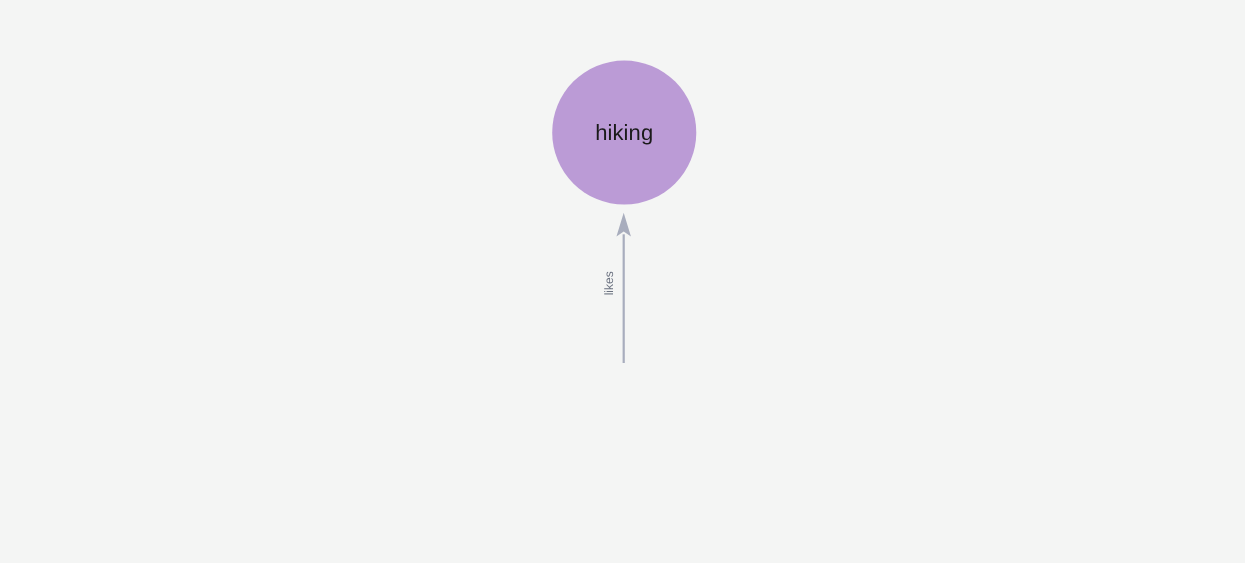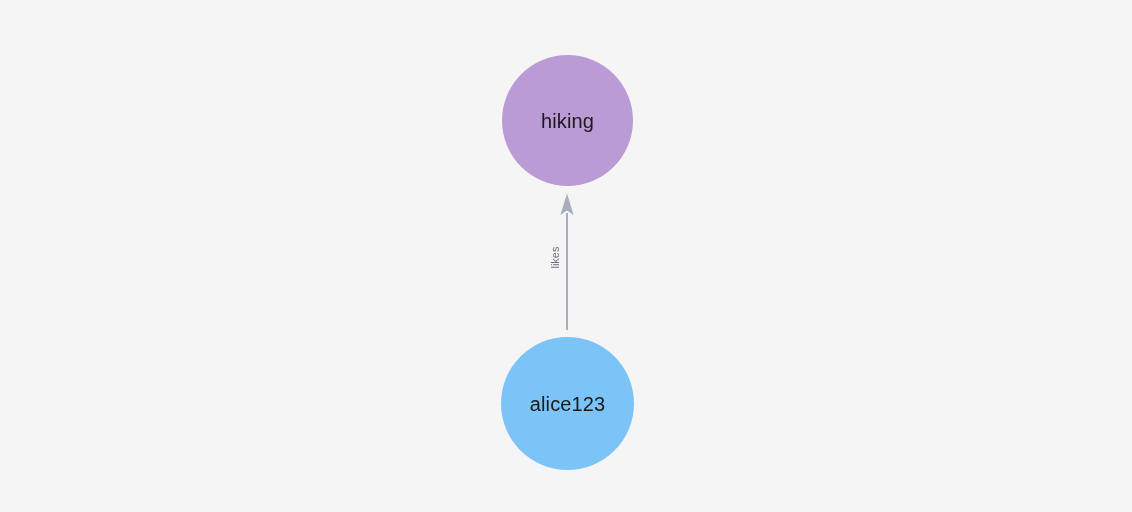--- a/index.html
+++ b/index.html
@@ -83,17 +83,14 @@
       <polygon points="567,193.5 573.6,215 567,210.5 560.4,215" fill="#a8adbd"></polygon>
     </g>
   </svg>
 
   <div class="edge-label">likes</div>
 
   <div class="node" id="node-hiking">
     <span class="node-label">hiking</span>
   </div>
 
-  <div class="node" id="node-alice123">
-    <span class="node-label">alice123</span>
-  </div>
 
 </div>
 
 </body></html>

